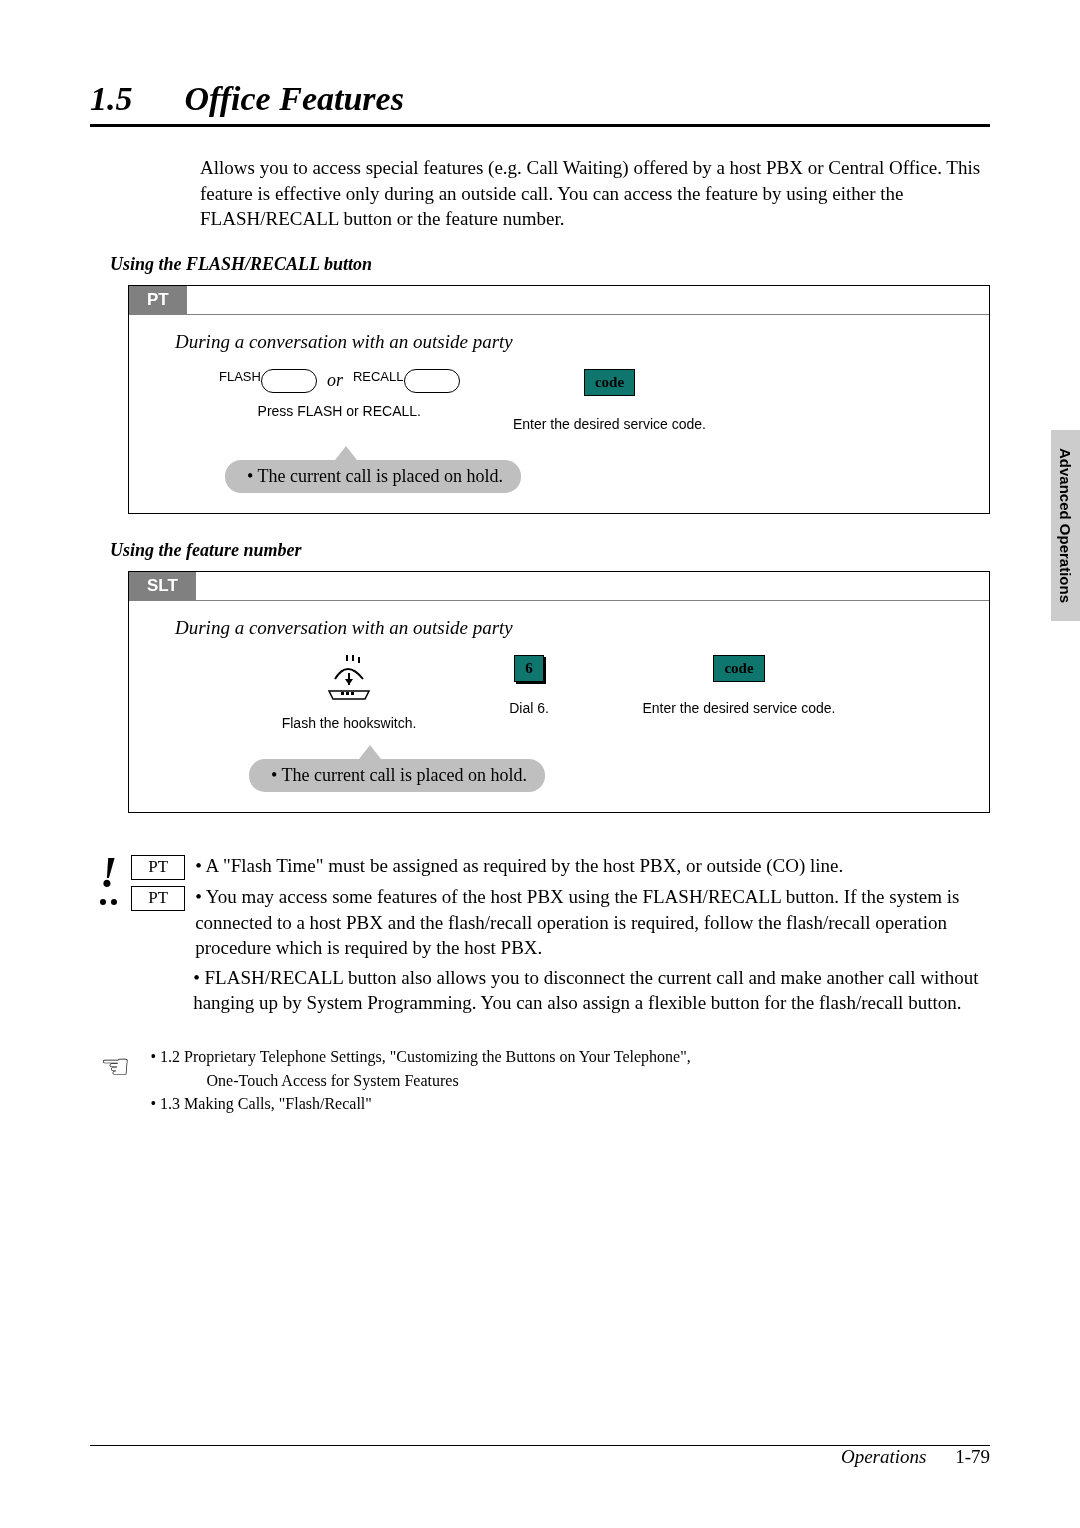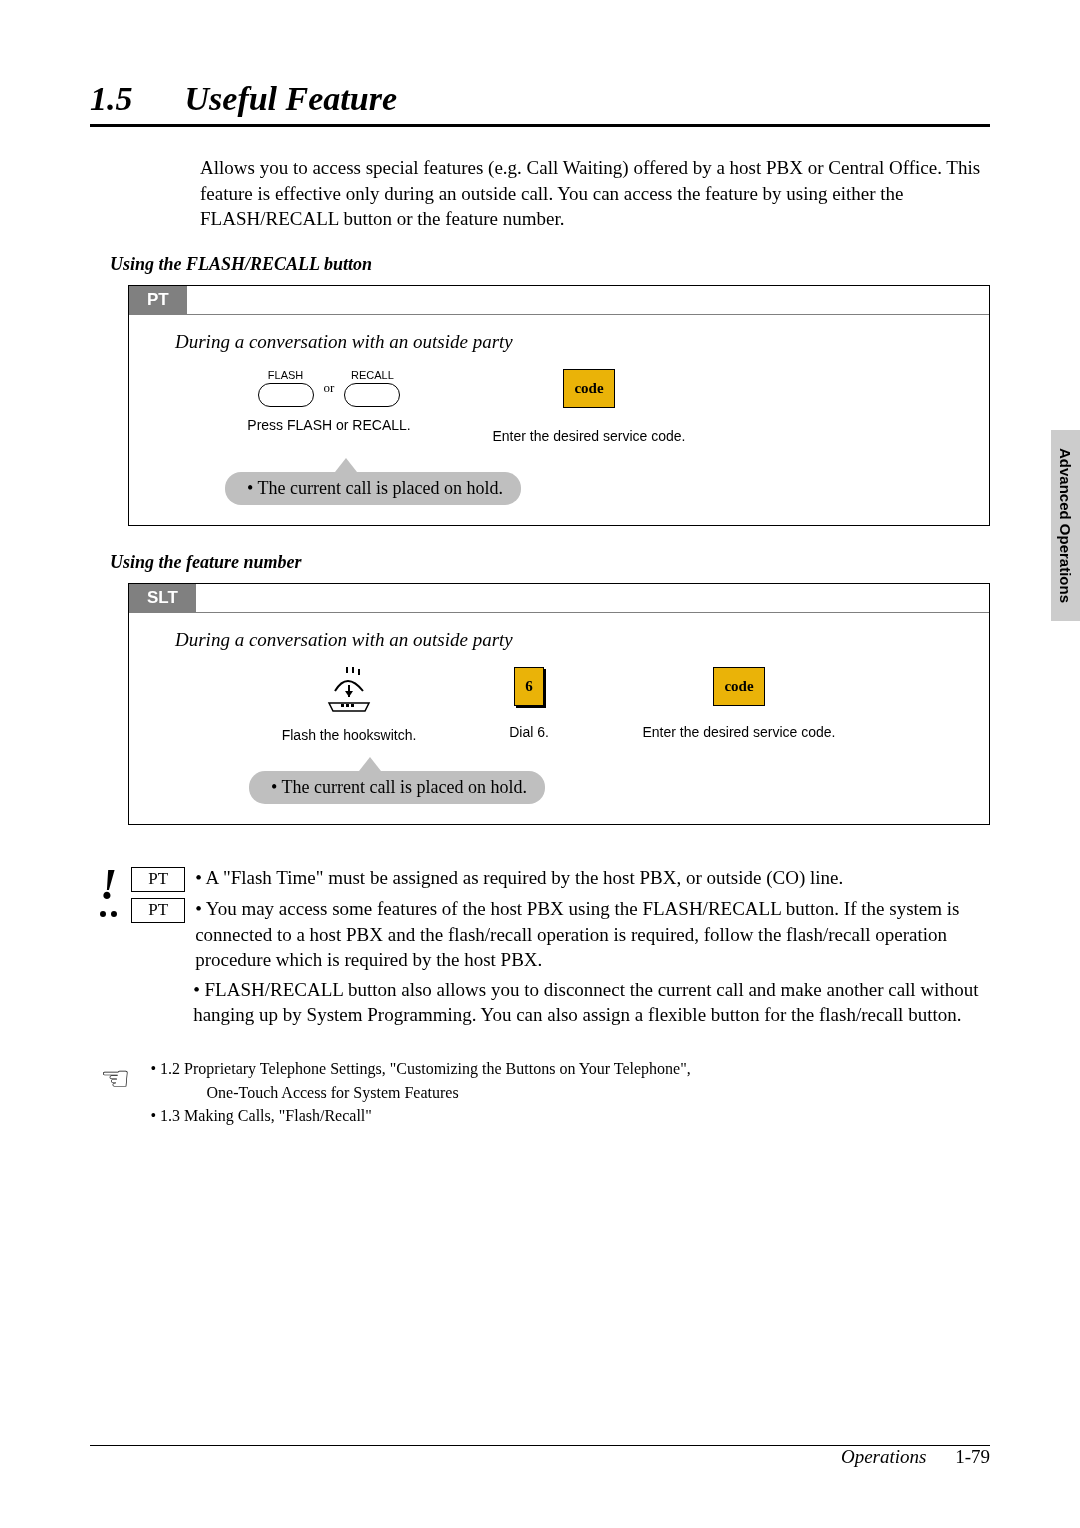--- a/index.html
+++ b/index.html
@@ -87,31 +87,31 @@
     font-family: Arial, Helvetica, sans-serif;
   }
   .step-col { text-align: center; }
   .btn-row { display:flex; align-items:center; gap:10px; justify-content:center; }
   .oval-btn {
     width: 54px; height: 22px;
     border: 1.5px solid #000;
     border-radius: 12px;
     background: #fff;
   }
-  .btn-stack { display:flex; flex-direction:column; align-items:center; font-size:11px; }
+  .btn-stack { display:flex; flex-direction:row; align-items:flex-start; font-size:13px; }
   .btn-label-above { margin-bottom:2px; }
-  .or-text { font-size: 13px; font-family: "Times New Roman", serif; }
+  .or-text { font-size: 18px; font-family: "Times New Roman", serif; font-style: italic; }
   .rect-code {
     border: 1.5px solid #000;
-    padding: 10px 10px;
+    padding: 4px 10px;
     font-family: "Times New Roman", serif;
     font-weight: bold;
     font-size: 15px;
     display:inline-block;
-    background: #eab308;
+    background: #0f766e;
   }
   .rect-code.shadow { box-shadow: 2px 2px 0 #000; }
   .caption {
     font-size: 14px;
     margin-top: 10px;
   }
   .callout {
     background: #bfbfbf;
     border-radius: 16px;
     font-family: "Times New Roman", serif;
@@ -181,21 +181,21 @@
   }
   .footer .ops { font-style: italic; }
   .footer .pnum { margin-left: 24px; }
 </style>
 </head>
 <body>
 
 <div class="page">
   <div>
     <span class="section-number">1.5</span>
-    <span class="section-title">Useful Feature</span>
+    <span class="section-title">Office Features</span>
   </div>
   <hr class="section-hr">
 
 
   <p class="intro-para">Allows you to access special features (e.g. Call Waiting) offered by a host PBX or Central Office. This feature is effective only during an outside call. You can access the feature by using either the FLASH/RECALL button or the feature number.</p>
 
   <div class="subhead">Using the FLASH/RECALL button</div>
 
   <div class="proc-panel">
     <div class="tab-row"><span class="tab-label">PT</span></div>

